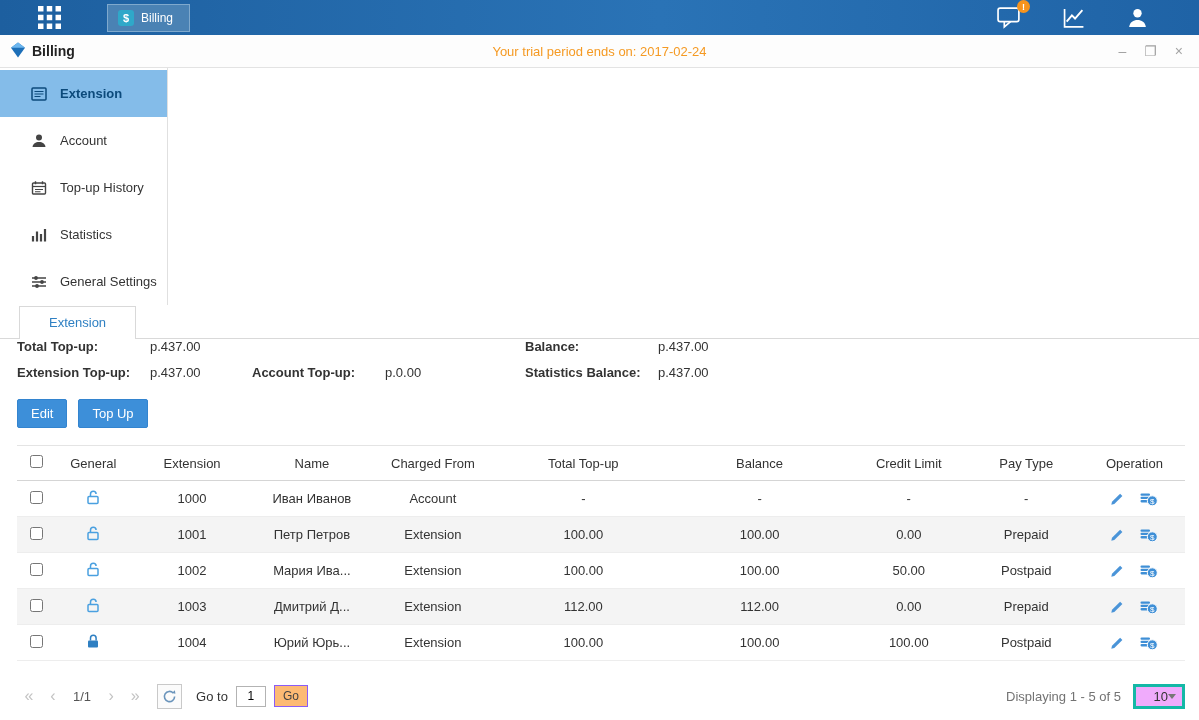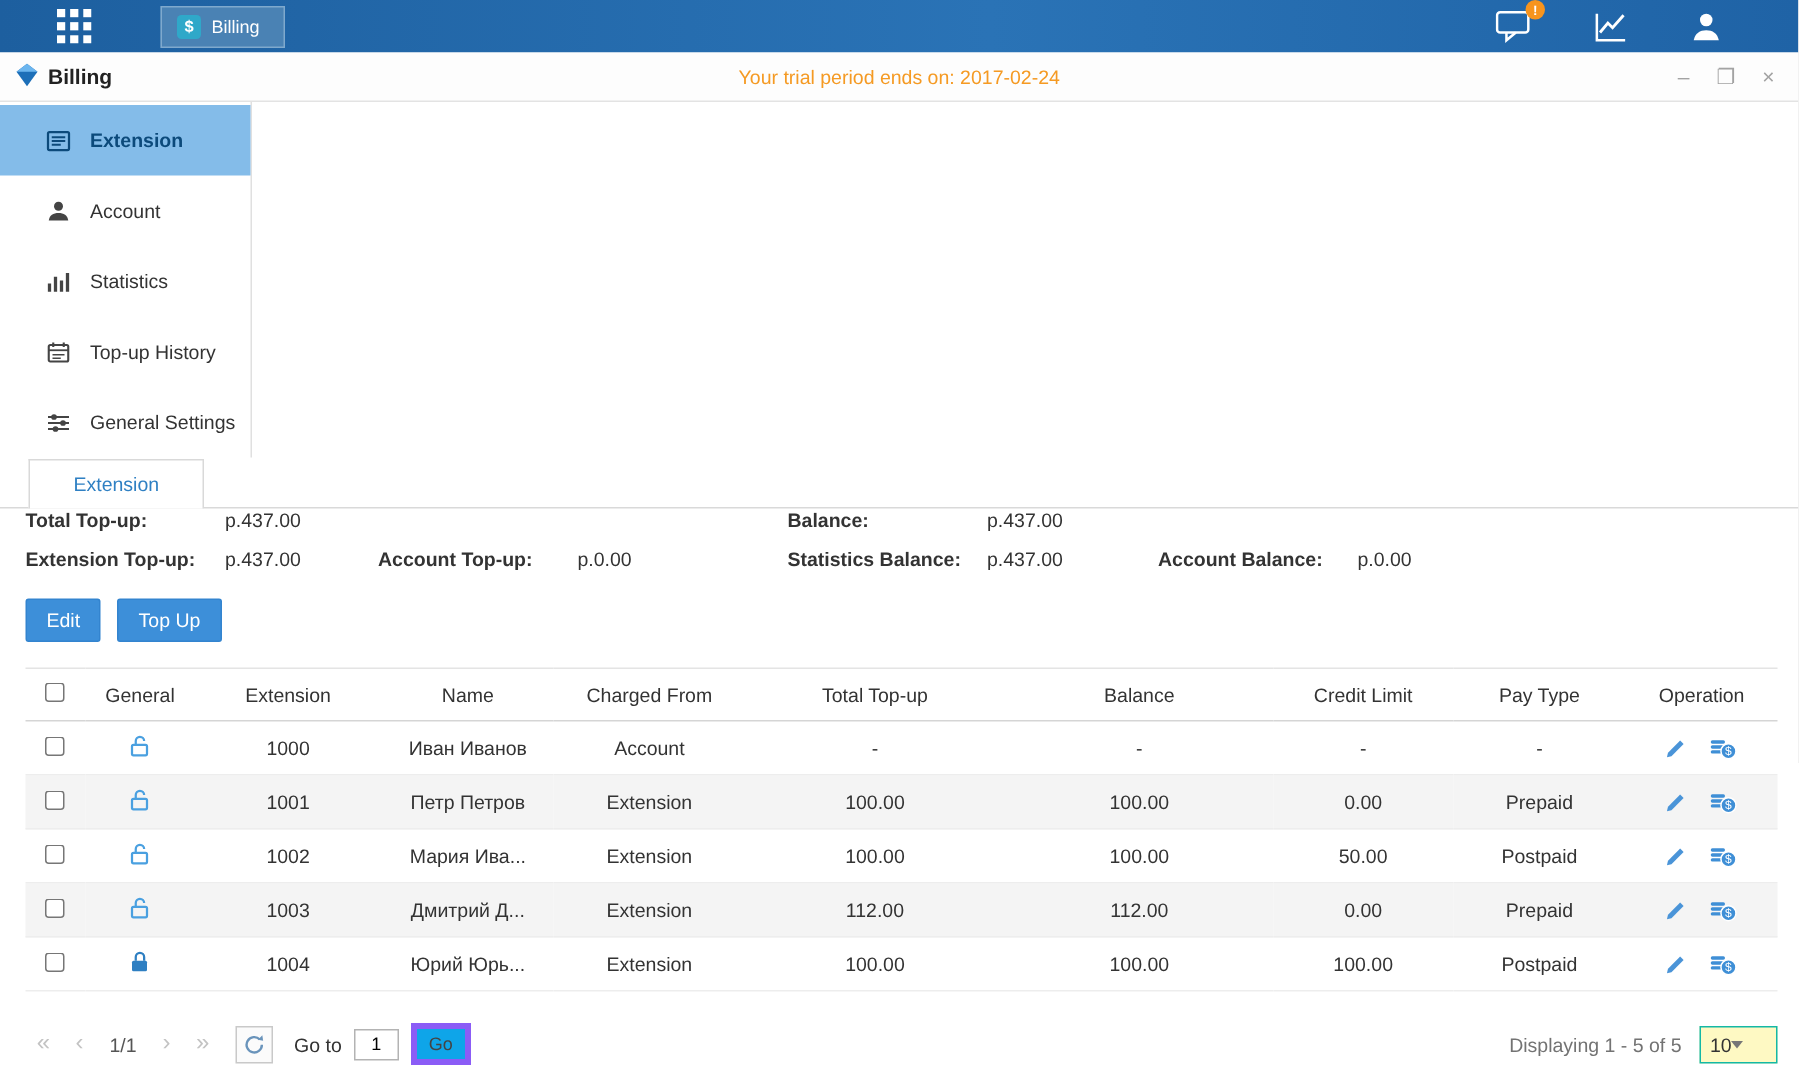--- a/index.html
+++ b/index.html
@@ -96,28 +96,28 @@
   .refresh-btn {
     width:25px; height:25px; border:1px solid #c9c9c9; background:#fbfbfb; margin:0 14px 0 10px;
     display:flex; align-items:center; justify-content:center; cursor:pointer;
   }
   .goto-label { color:#333; margin-right:8px; }
   .goto-input {
     width:30px; height:21px; border:1px solid #b3b3b3; text-align:center; font-size:12px;
     font-family:inherit; margin-right:8px;
   }
   .go-btn {
-    border:4px solid #8b5cf6; background:#0ea5e9; padding:3px 8px; font-size:12px;
+    border:1px solid #8b5cf6; background:#fdba74; padding:3px 8px; font-size:12px;
     font-family:inherit; cursor:pointer; color:#444;
   }
   .page-right { margin-left:auto; display:flex; align-items:center; gap:12px; }
   .displaying { color:#737373; }
   .page-size {
-    width:52px; height:25px; border:1px solid #14b8a6; background:#fef9c3;
-    display:flex; align-items:center; justify-content:flex-start; padding:0 6px; cursor:pointer;
+    width:52px; height:25px; border:3px solid #14b8a6; background:#f0abfc;
+    display:flex; align-items:center; justify-content:flex-end; padding:0 6px; cursor:pointer;
   }
   .caret {
     width:0; height:0; border-left:4px solid transparent; border-right:4px solid transparent;
     border-top:5px solid #777;
   }
   input[type=checkbox] { width:13px; height:13px; cursor:pointer; }
 </style>
 </head>
 <body>
 
@@ -201,35 +201,35 @@
           <svg width="18" height="18" viewBox="0 0 18 18">
             <circle cx="9" cy="5.5" r="3" fill="currentColor"></circle>
             <path d="M2.5 15c.5-3.5 3-5 6.5-5s6 1.5 6.5 5z" fill="currentColor"></path>
           </svg>
         </span>
         <span>Account</span>
       </div>
       <div class="side-item">
         <span class="sicon">
           <svg width="18" height="18" viewBox="0 0 18 18">
-            <path d="M3 15.5V10M7 15.5V5.5M11 15.5V8M15 15.5V3" stroke="currentColor" stroke-width="2.2" fill="none"></path>
-          </svg>
-        </span>
-        <span>Statistics</span>
-      </div>
-      <div class="side-item">
-        <span class="sicon">
-          <svg width="18" height="18" viewBox="0 0 18 18">
             <rect x="2.5" y="4" width="13" height="11" rx="1" fill="none" stroke="currentColor" stroke-width="1.4"></rect>
             <path d="M2.5 7.5h13" stroke="currentColor" stroke-width="1.2"></path>
             <path d="M5.5 2.3v3M12.5 2.3v3" stroke="currentColor" stroke-width="1.4"></path>
             <path d="M5 10.5h8M5 12.8h5.5" stroke="currentColor" stroke-width="1.1"></path>
           </svg>
         </span>
         <span>Top-up History</span>
+      </div>
+      <div class="side-item">
+        <span class="sicon">
+          <svg width="18" height="18" viewBox="0 0 18 18">
+            <path d="M3 15.5V10M7 15.5V5.5M11 15.5V8M15 15.5V3" stroke="currentColor" stroke-width="2.2" fill="none"></path>
+          </svg>
+        </span>
+        <span>Statistics</span>
       </div>
       <div class="side-item">
         <span class="sicon">
           <svg width="18" height="18" viewBox="0 0 18 18">
             <path d="M2 5h14M2 9h14M2 13h14" stroke="currentColor" stroke-width="1.3"></path>
             <circle cx="6" cy="5" r="1.9" fill="currentColor"></circle>
             <circle cx="12" cy="9" r="1.9" fill="currentColor"></circle>
             <circle cx="7" cy="13" r="1.9" fill="currentColor"></circle>
           </svg>
         </span>
@@ -253,23 +253,20 @@
         </div>
         <div></div>
         <div>
           <b>Extension Top-up:</b><span>p.437.00</span>
         </div>
         <div>
           <b>Account Top-up:</b><span>p.0.00</span>
         </div>
         <div>
           <b>Statistics Balance:</b><span>p.437.00</span>
-        </div>
-        <div>
-          <b>Account Balance:</b><span>p.0.00</span>
         </div>
       </div>
 
       <div class="btn-row">
         <button class="btn">Edit</button>
         <button class="btn">Top Up</button>
       </div>
 
       <table>
         <colgroup>

